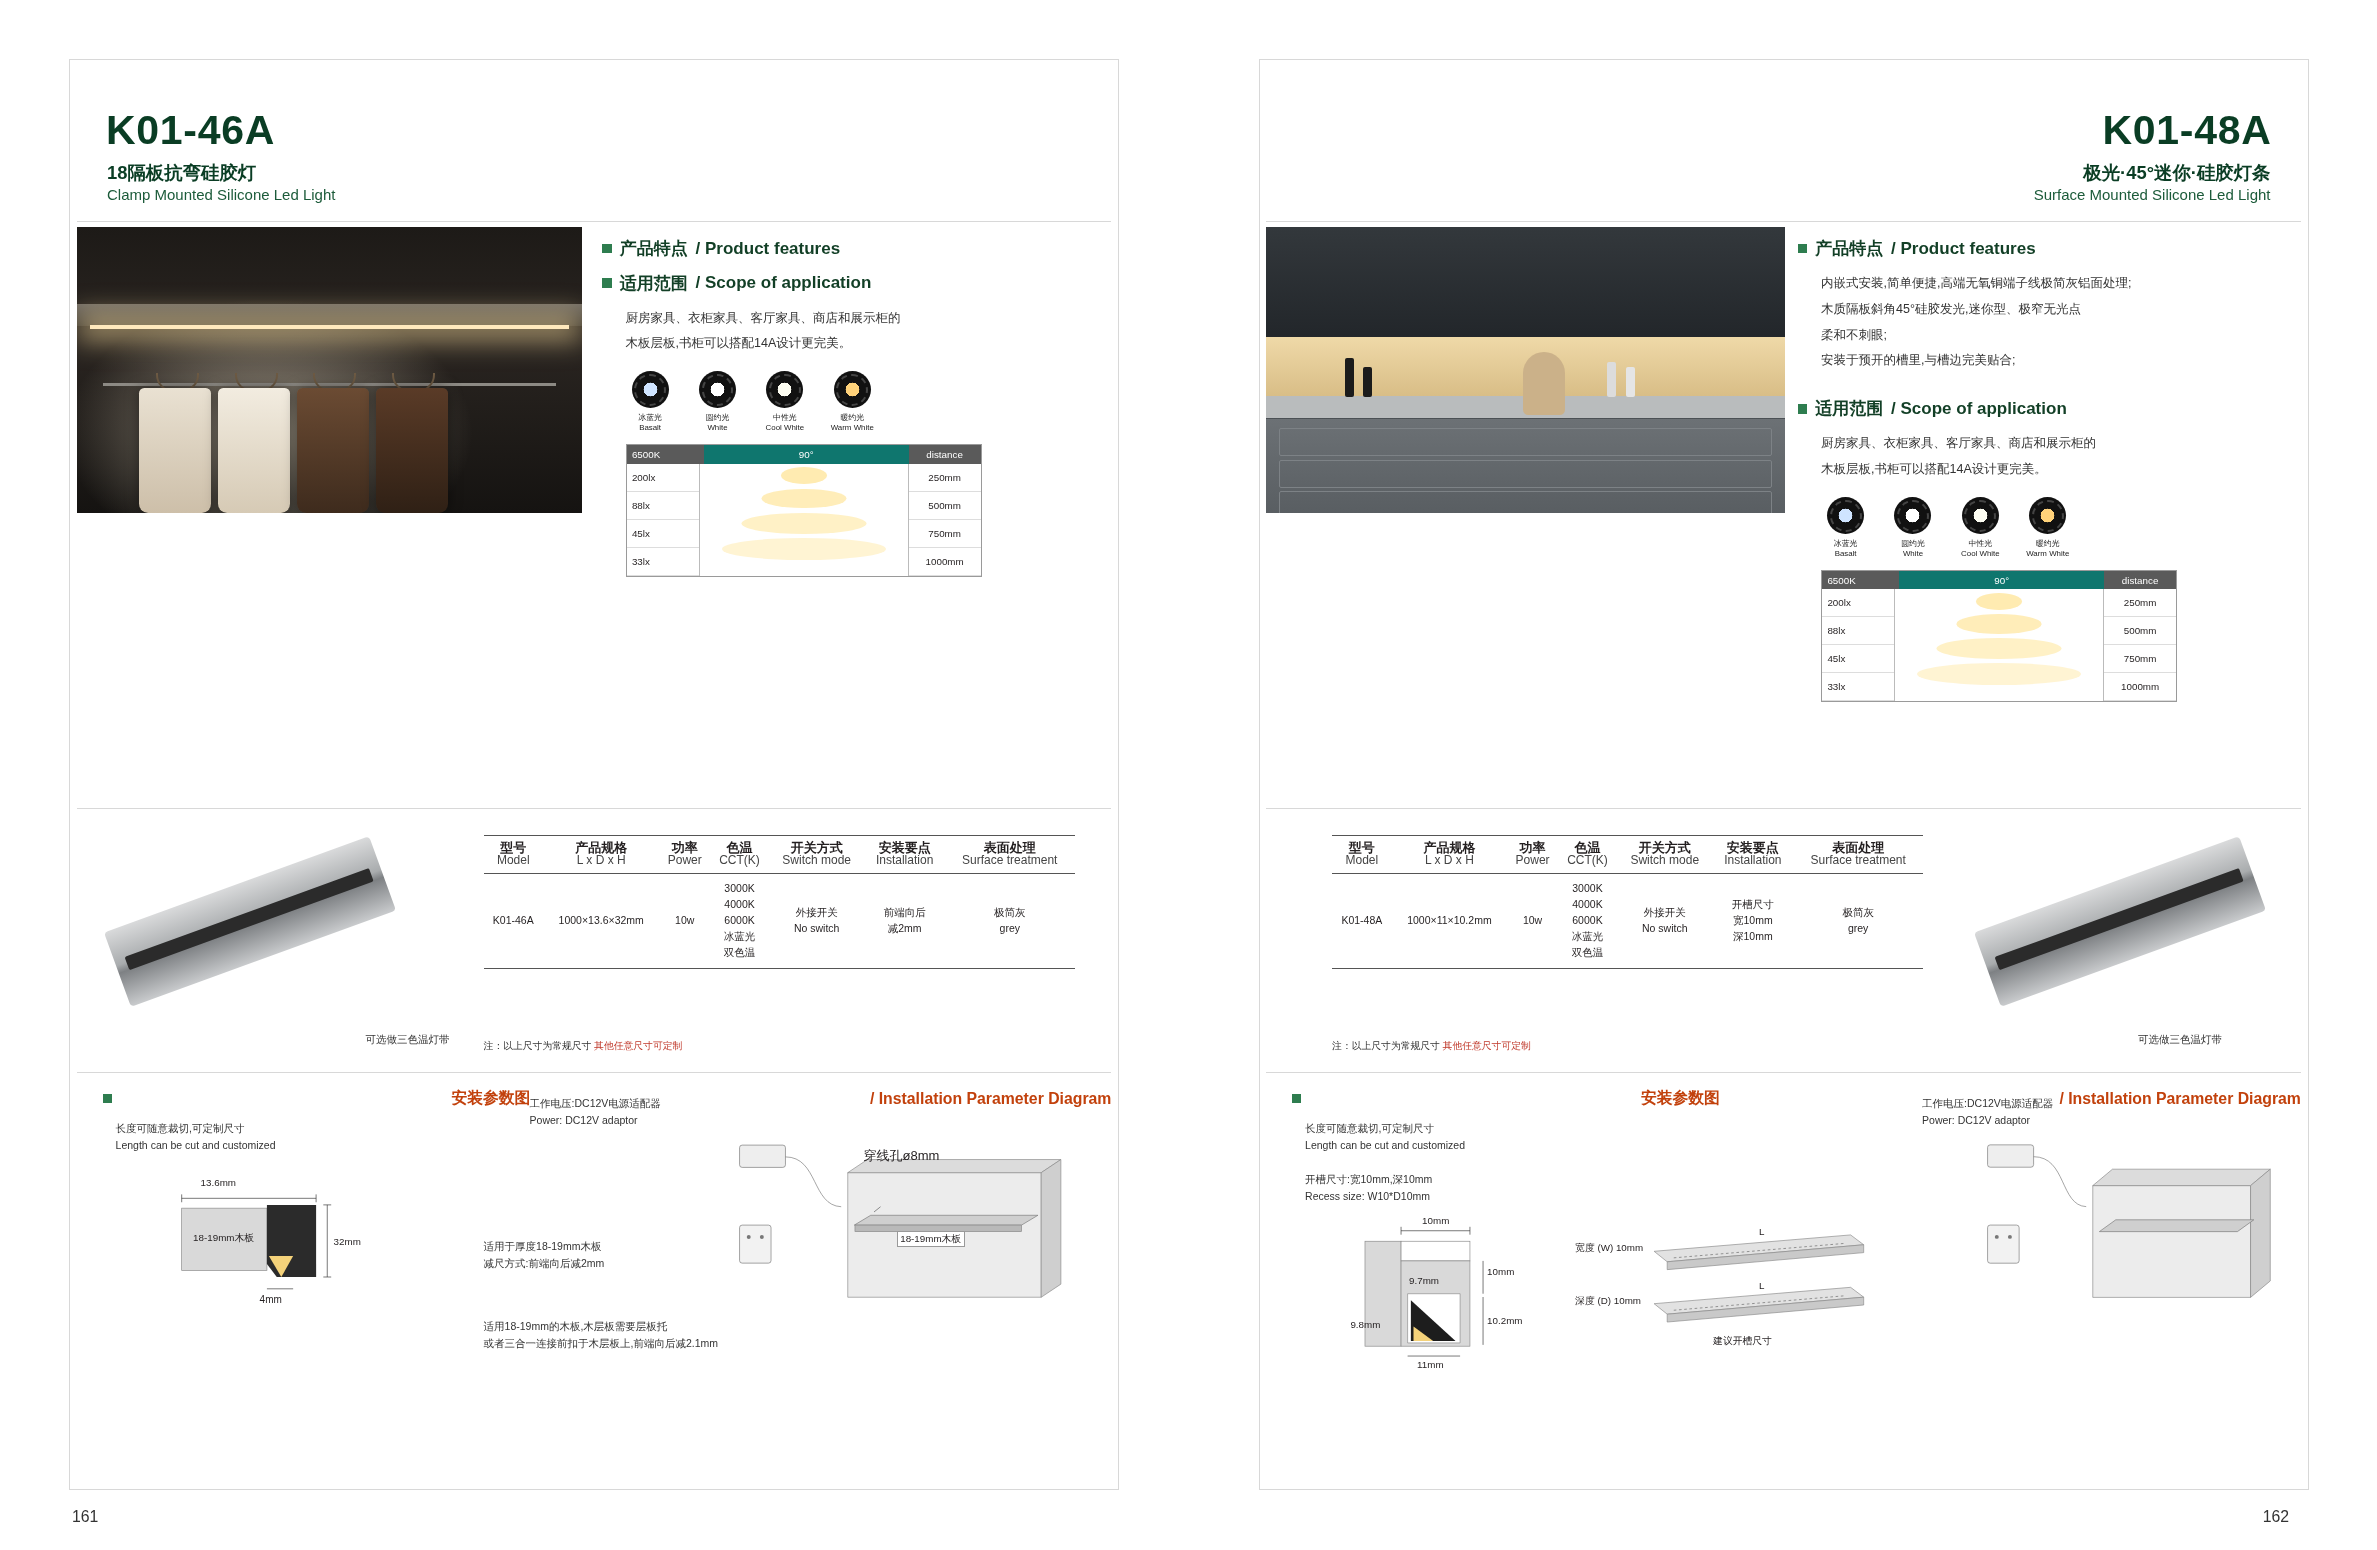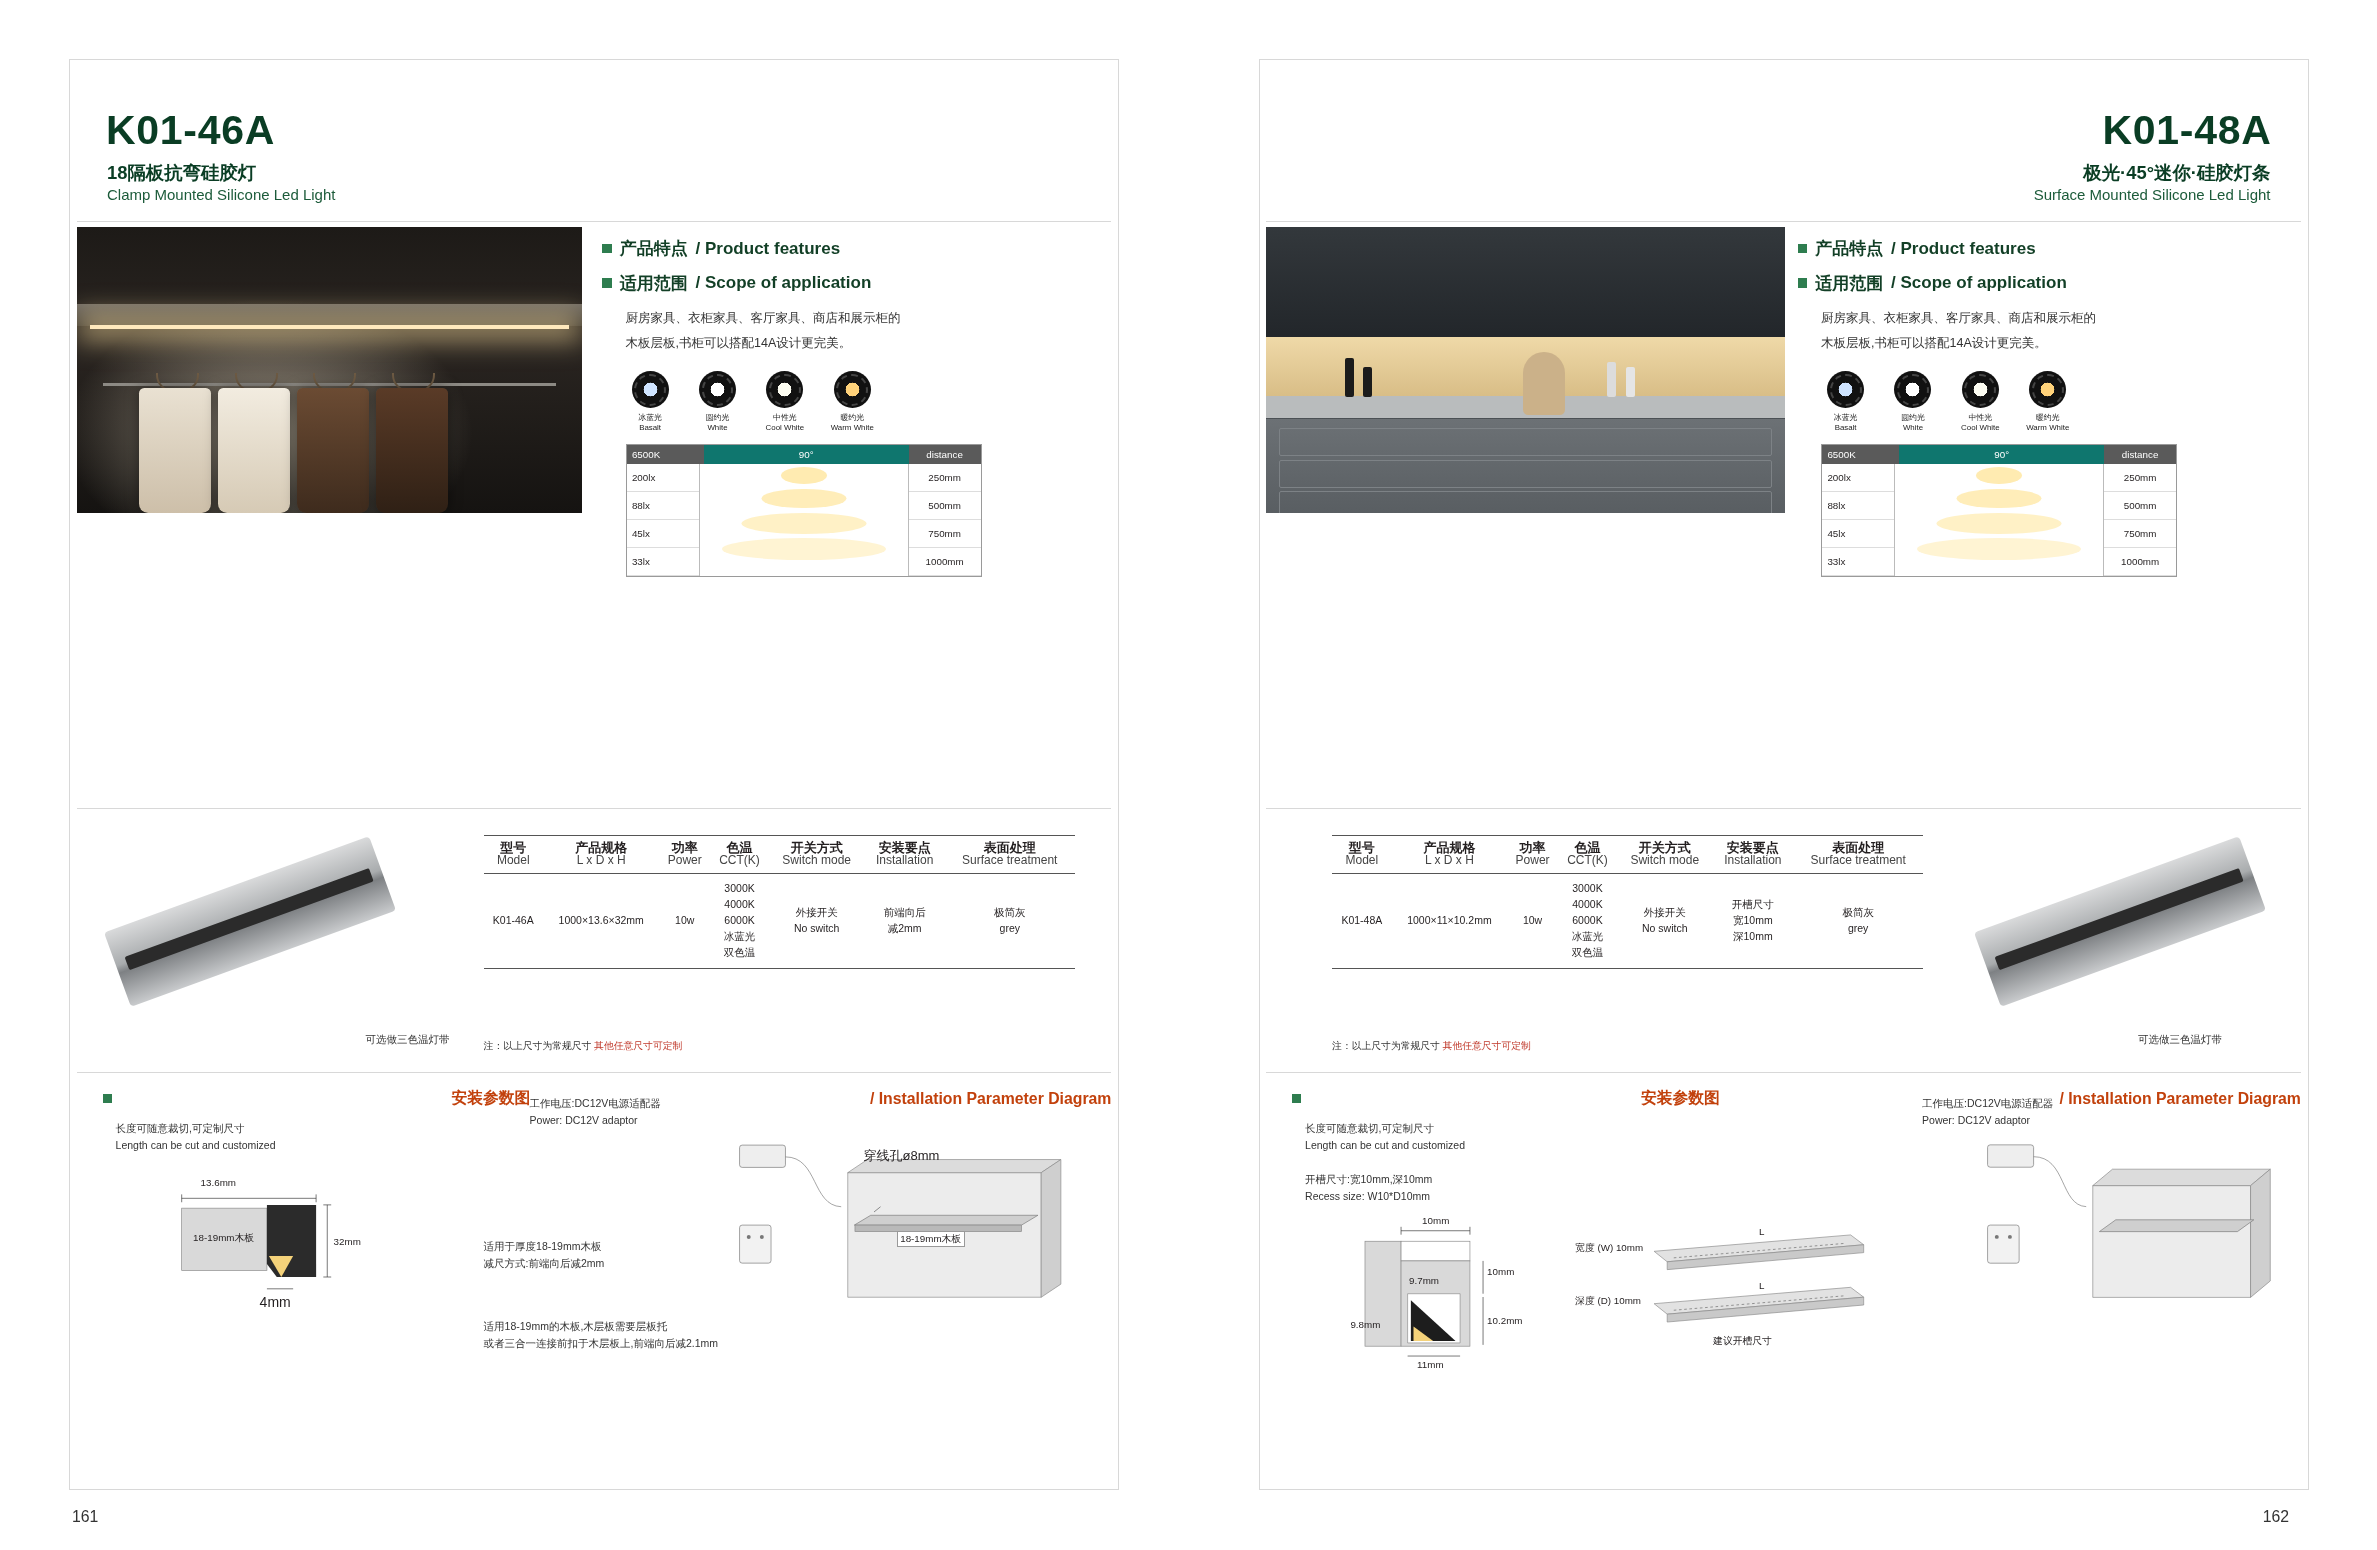--- a/index.html
+++ b/index.html
@@ -309,21 +309,21 @@
             <line x1="30" y1="40" x2="235" y2="40" stroke="#333"></line>
             <line x1="30" y1="34" x2="30" y2="46" stroke="#333"></line>
             <line x1="235" y1="34" x2="235" y2="46" stroke="#333"></line>
             <line x1="252" y1="50" x2="252" y2="160" stroke="#333"></line>
             <line x1="246" y1="50" x2="258" y2="50" stroke="#333"></line>
             <line x1="246" y1="160" x2="258" y2="160" stroke="#333"></line>
             <line x1="160" y1="178" x2="200" y2="178" stroke="#333"></line>
           </svg>
           <div class="pos" style="left:39px;top:5.3px;font-size:9.8px;">13.6mm</div>
           <div class="pos" style="left:172px;top:64px;font-size:9.8px;">32mm</div>
-          <div class="pos" style="left:98px;top:122px;font-size:14px;">4mm</div>
+          <div class="pos" style="left:98px;top:122px;font-size:10px;">4mm</div>
           <div class="pos" style="left:31.5px;top:60px;font-size:9.8px;">18-19mm木板</div>
         </div>
 
         <div class="pos small" style="left:407px;top:164px;width:197px;">
           <div>适用于厚度18-19mm木板</div>
           <div>减尺方式:前端向后减2mm</div>
         </div>
 
         <div class="pos" style="left:656px;top:59px;width:341px;height:217px;">
           <svg width="341" height="217" viewBox="0 0 520 330">
@@ -379,20 +379,26 @@
         <div class="k-bottle" style="left:97px;top:140px;height:30px;"></div>
         <div class="k-bottle" style="left:341px;top:135px;height:35px;background:#dcdcdc;"></div>
         <div class="k-bottle" style="left:360px;top:140px;height:30px;background:#e5e5e5;"></div>
       </div>
 
       <div class="feat" style="left:538px;width:499px;">
         <div class="sec-title">
           <span class="dot"></span>
           <span>产品特点</span>
           <span>/ Product features</span>
+        </div>
+        <div class="block">
+          <p>内嵌式安装,简单便捷,高端无氧铜端子线极简灰铝面处理;</p>
+          <p>木质隔板斜角45°硅胶发光,迷你型、极窄无光点</p>
+          <p>柔和不刺眼;</p>
+          <p>安装于预开的槽里,与槽边完美贴合;</p>
         </div>
 
         <div class="sec-title">
           <span class="dot"></span>
           <span>适用范围</span>
           <span>/ Scope of application</span>
         </div>
         <div class="block" style="margin-bottom:6.6px">
           <p>厨房家具、衣柜家具、客厅家具、商店和展示柜的</p>
           <p>木板层板,书柜可以搭配14A设计更完美。</p>

